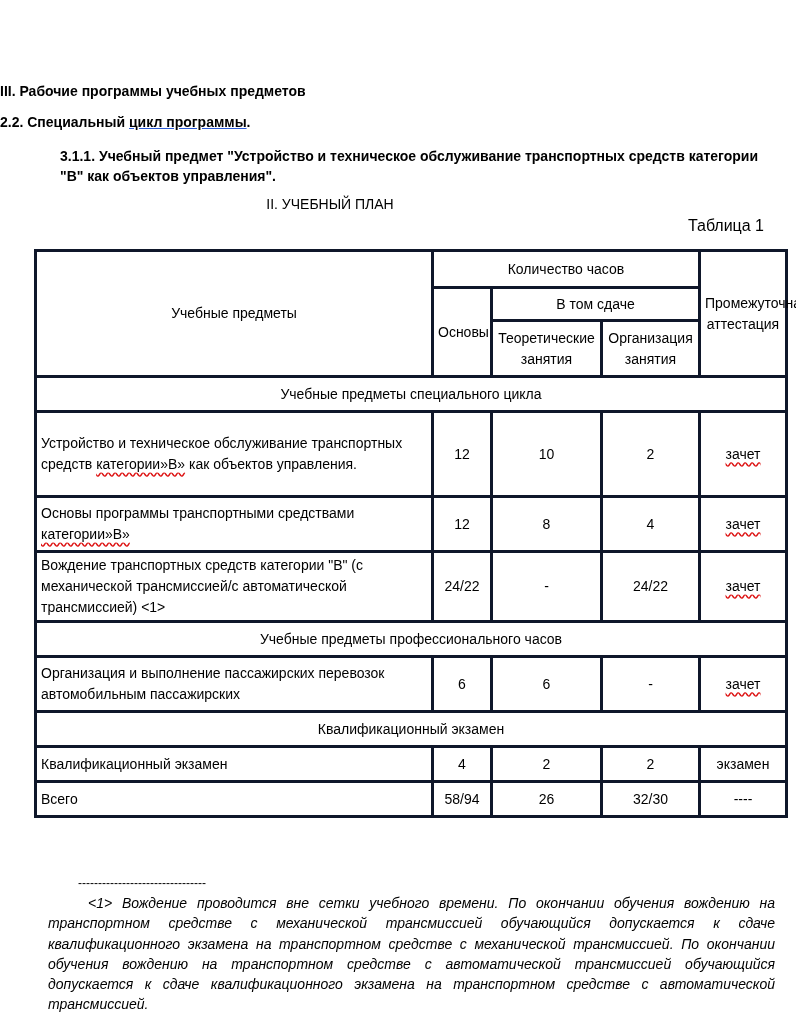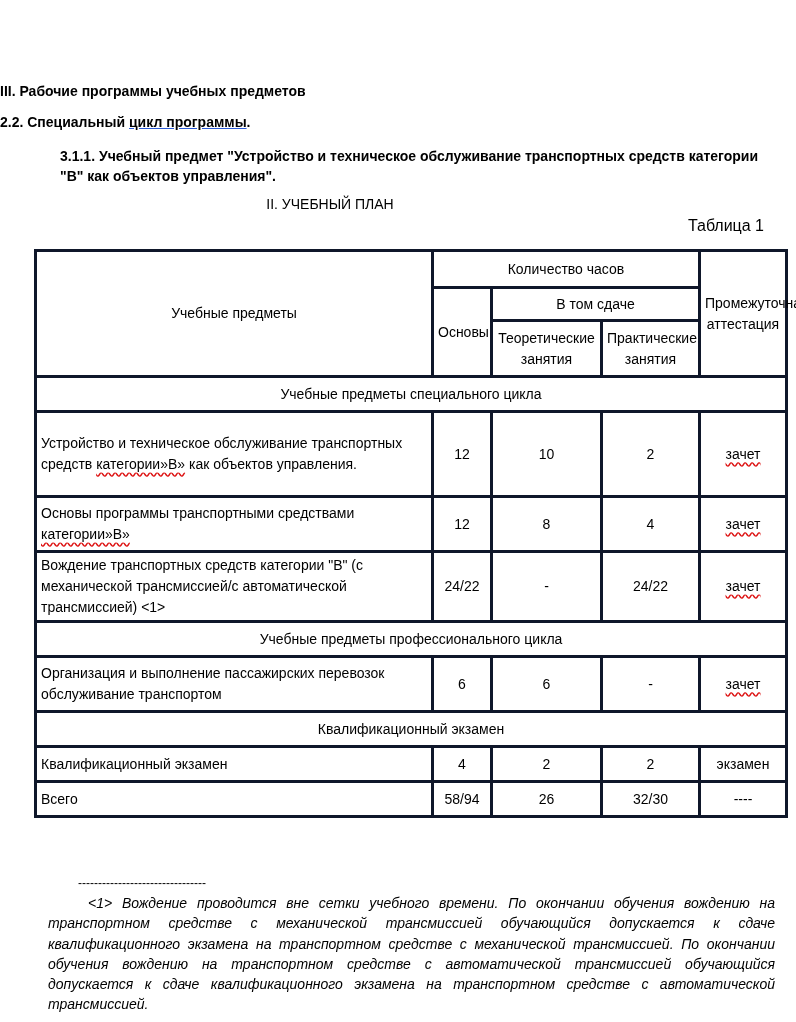--- a/index.html
+++ b/index.html
@@ -42,21 +42,21 @@
     <td rowspan="3" class="c">Учебные предметы</td>
     <td colspan="3" class="c">Количество часов</td>
     <td rowspan="3" class="c">Промежуточная аттестация</td>
   </tr>
   <tr style="height:33px">
     <td rowspan="2" class="c">Основы</td>
     <td colspan="2" class="c">В том сдаче</td>
   </tr>
   <tr style="height:56px">
     <td class="c">Теоретические занятия</td>
-    <td class="c">Практические занятия</td>
+    <td class="c">Организация занятия</td>
   </tr>
 
   <tr style="height:35px">
         <td colspan="5" class="c">Учебные предметы специального цикла</td>
       </tr>
   <tr style="height:85px">
     <td><span>Устройство и техническое обслуживание транспортных средств </span><span class="wavy">категории»В»</span><span> как объектов управления.</span></td>
     <td class="c">12</td>
     <td class="c">10</td>
     <td class="c">2</td>
@@ -71,24 +71,24 @@
   </tr>
   <tr style="height:55px">
     <td>Вождение транспортных средств категории "В" (с механической трансмиссией/с автоматической трансмиссией) &lt;1&gt;</td>
     <td class="c">24/22</td>
     <td class="c">-</td>
     <td class="c">24/22</td>
     <td class="c"><span class="wavy">зачет</span></td>
   </tr>
 
   <tr style="height:35px">
-        <td colspan="5" class="c">Учебные предметы профессионального цикла</td>
+        <td colspan="5" class="c">Учебные предметы профессионального часов</td>
       </tr>
   <tr style="height:55px">
-    <td>Организация и выполнение пассажирских перевозок обслуживание транспортом</td>
+    <td>Организация и выполнение пассажирских перевозок автомобильным пассажирских</td>
     <td class="c">6</td>
     <td class="c">6</td>
     <td class="c">-</td>
     <td class="c"><span class="wavy">зачет</span></td>
   </tr>
 
   <tr style="height:35px">
         <td colspan="5" class="c">Квалификационный экзамен</td>
       </tr>
   <tr style="height:35px">

